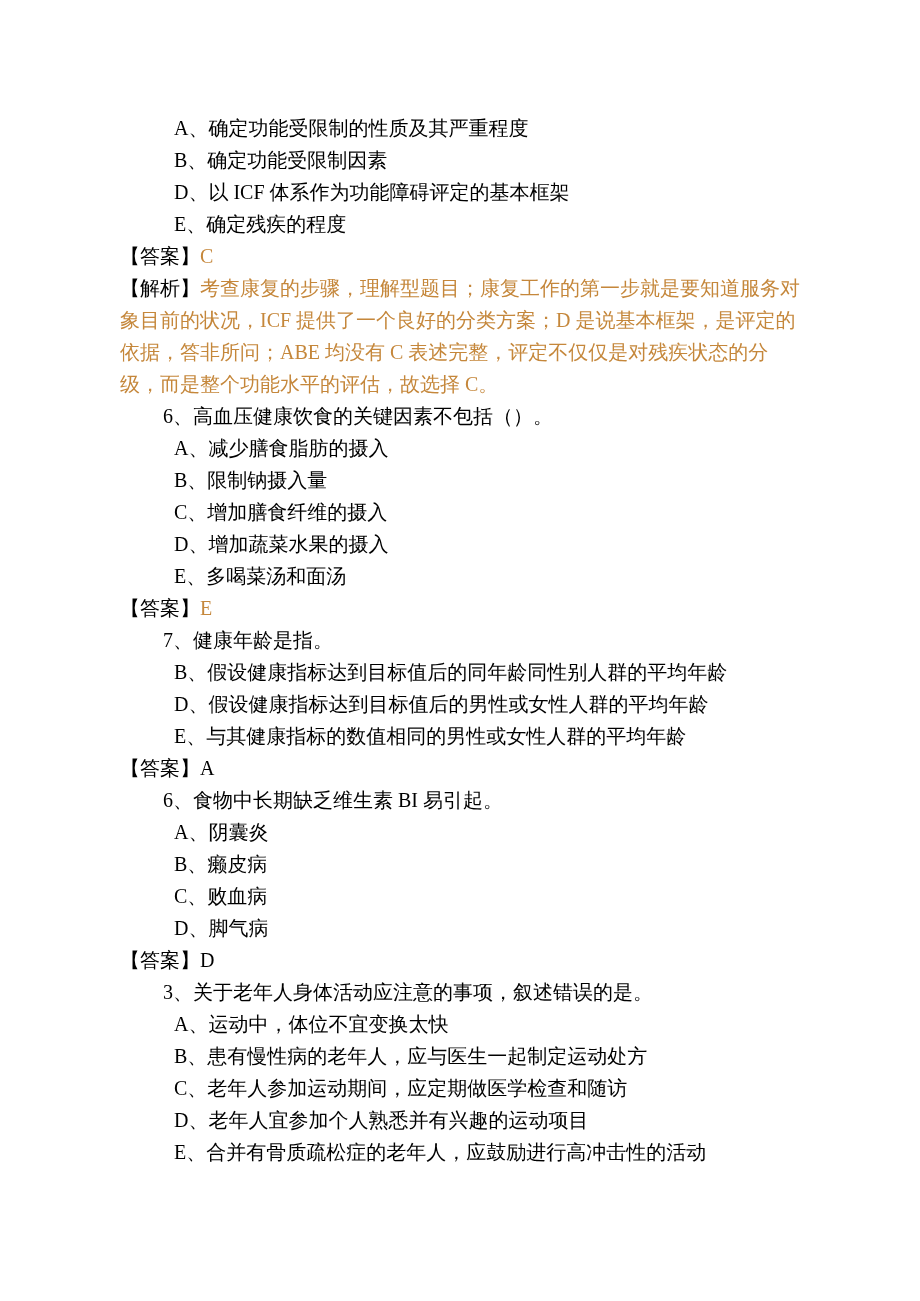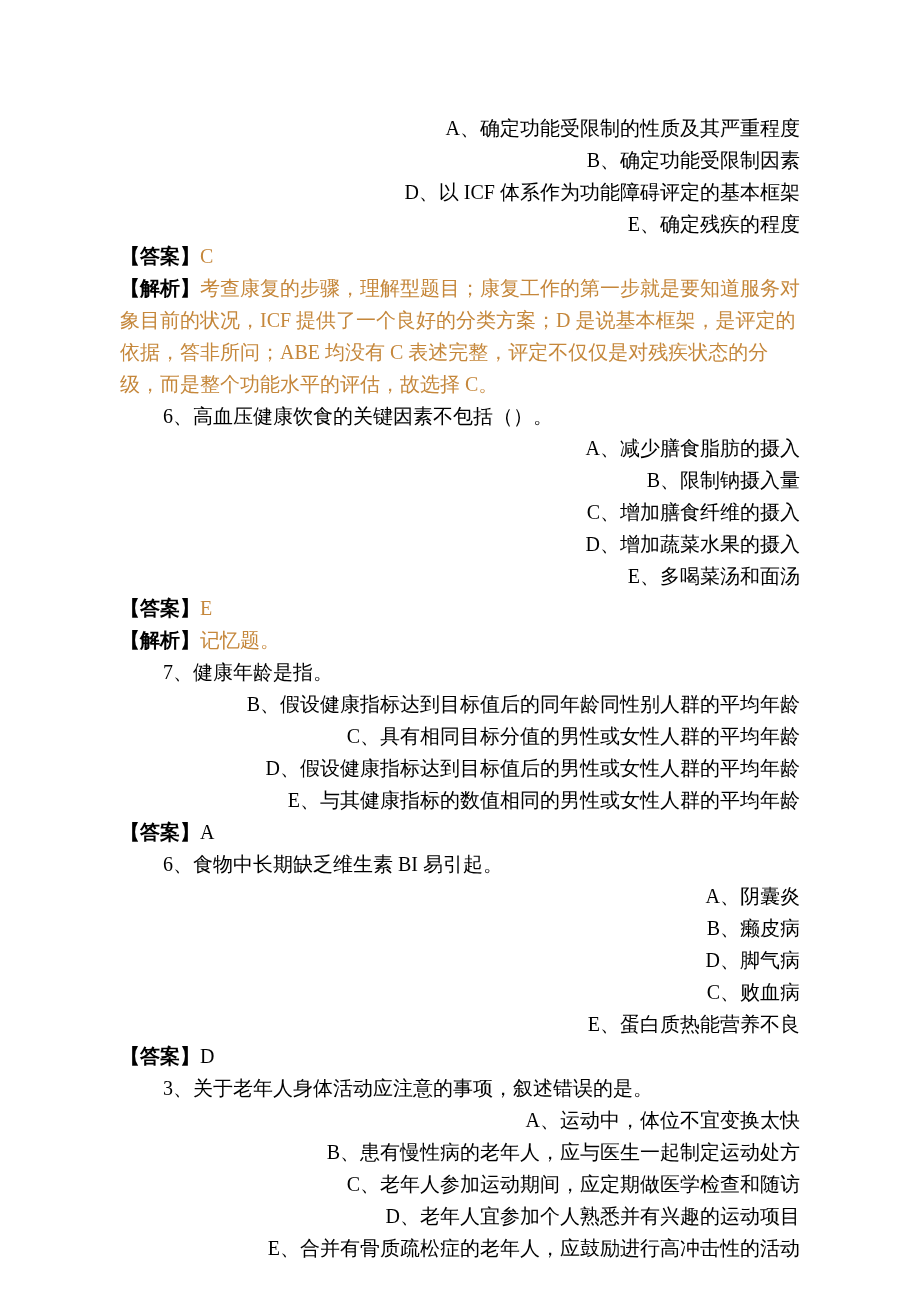--- a/index.html
+++ b/index.html
@@ -10,29 +10,27 @@
     font-family: "SimSun", "宋体", serif;
   }
   .page {
     padding: 112px 120px 60px 120px;
     font-size: 20px;
     line-height: 1.6;
     color: #000000;
   }
   .option {
     padding-left: 54px;
-    text-align: right;
   }
   .qline {
     padding-left: 0;
     margin-left: 43px;
   }
   .ans .lbl, .exp .lbl {
     color: #000000;
-    font-weight: bold;
   }
   .ans .val, .exp .val, .orange {
     color: #c5873b;
   }
   .row {
     display: block;
   }
 </style>
 </head>
 <body>
@@ -52,39 +50,34 @@
 
   <div class="row qline">6、高血压健康饮食的关键因素不包括（）。</div>
   <div class="row option">A、减少膳食脂肪的摄入</div>
   <div class="row option">B、限制钠摄入量</div>
   <div class="row option">C、增加膳食纤维的摄入</div>
   <div class="row option">D、增加蔬菜水果的摄入</div>
   <div class="row option">E、多喝菜汤和面汤</div>
   <div class="row ans">
     <span class="lbl">【答案】</span><span class="val">E</span>
   </div>
-  <div class="row exp">
-    <span class="lbl">【解析】</span><span class="val">记忆题。</span>
-  </div>
 
   <div class="row qline">7、健康年龄是指。</div>
   <div class="row option">B、假设健康指标达到目标值后的同年龄同性别人群的平均年龄</div>
-  <div class="row option">C、具有相同目标分值的男性或女性人群的平均年龄</div>
   <div class="row option">D、假设健康指标达到目标值后的男性或女性人群的平均年龄</div>
   <div class="row option">E、与其健康指标的数值相同的男性或女性人群的平均年龄</div>
   <div class="row ans">
     <span class="lbl">【答案】</span><span>A</span>
   </div>
 
   <div class="row qline">6、食物中长期缺乏维生素 BI 易引起。</div>
   <div class="row option">A、阴囊炎</div>
   <div class="row option">B、癞皮病</div>
+  <div class="row option">C、败血病</div>
   <div class="row option">D、脚气病</div>
-  <div class="row option">C、败血病</div>
-  <div class="row option">E、蛋白质热能营养不良</div>
   <div class="row ans">
     <span class="lbl">【答案】</span><span>D</span>
   </div>
 
   <div class="row qline">3、关于老年人身体活动应注意的事项，叙述错误的是。</div>
   <div class="row option">A、运动中，体位不宜变换太快</div>
   <div class="row option">B、患有慢性病的老年人，应与医生一起制定运动处方</div>
   <div class="row option">C、老年人参加运动期间，应定期做医学检查和随访</div>
   <div class="row option">D、老年人宜参加个人熟悉并有兴趣的运动项目</div>
   <div class="row option">E、合并有骨质疏松症的老年人，应鼓励进行高冲击性的活动</div>

